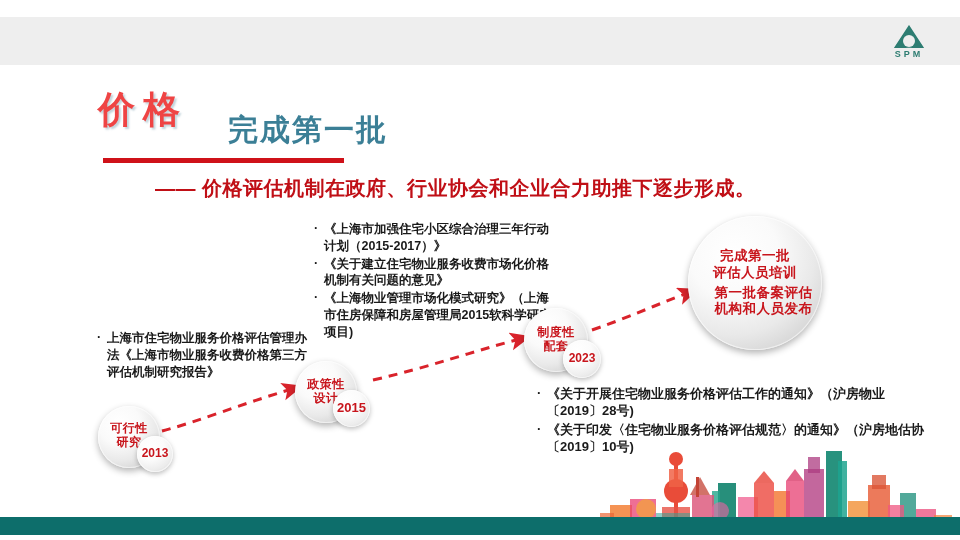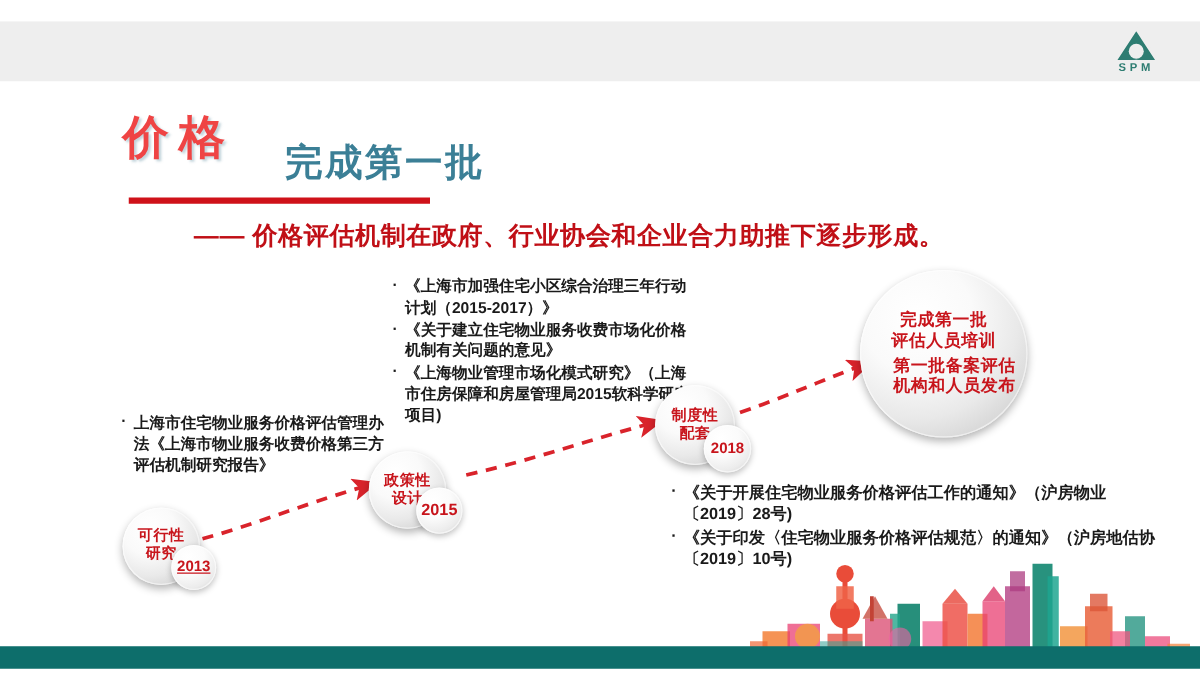--- a/index.html
+++ b/index.html
@@ -46,21 +46,21 @@
   .node-label{color:#c8151c;font-weight:bold;line-height:1.15;letter-spacing:.5px;}
   .yr{position:absolute;border-radius:50%;
     background:radial-gradient(circle at 36% 28%, #ffffff 0%, #fbfbfb 40%, #ececec 70%, #d4d4d4 92%, #c4c4c4 100%);
     box-shadow:0 2px 5px rgba(0,0,0,.26), inset 0 0 0 1px rgba(255,255,255,.6);
     display:flex;align-items:center;justify-content:center;text-align:center;
     color:#c8151c;font-weight:bold;line-height:1.1;}
 
   
   #node1{left:98px;top:389px;width:62px;height:62px;}
   #node1 .node-label{font-size:12px;font-family:Liberation Mono, monospace;}
-  #yr1{left:137px;top:419px;width:36px;height:36px;font-size:12px;text-decoration:underline;}
+  #yr1{left:137px;top:419px;width:36px;height:36px;font-size:12px;}
 
   #node2{left:295px;top:344px;width:62px;height:62px;}
   #node2 .node-label{font-size:12px;}
   #yr2{left:333px;top:373px;width:37px;height:37px;font-size:13px;}
 
   #node3{left:524px;top:291px;width:64px;height:64px;justify-content:center;}
   #node3 .node-label{font-size:12px;}
   #yr3{left:563px;top:323px;width:38px;height:38px;font-size:12px;}
 
   #node4{left:688px;top:199px;width:134px;height:134px;}
@@ -149,21 +149,21 @@
     </div>
   </div>
   <div class="yr" id="yr2">2015</div>
 
   <div class="node" id="node3">
     <div class="node-label">
       <span>制度性</span><br>
       <span>配套</span>
     </div>
   </div>
-  <div class="yr" id="yr3">2018</div>
+  <div class="yr" id="yr3">2023</div>
 
   <div class="node" id="node4">
     <div class="node-label">
       <span>完成第一批</span><br>
       <span>评估人员培训</span>
       <span class="grp2">
         <span>第一批备案评估</span><br>
         <span>机构和人员发布</span>
       </span>
     </div>

